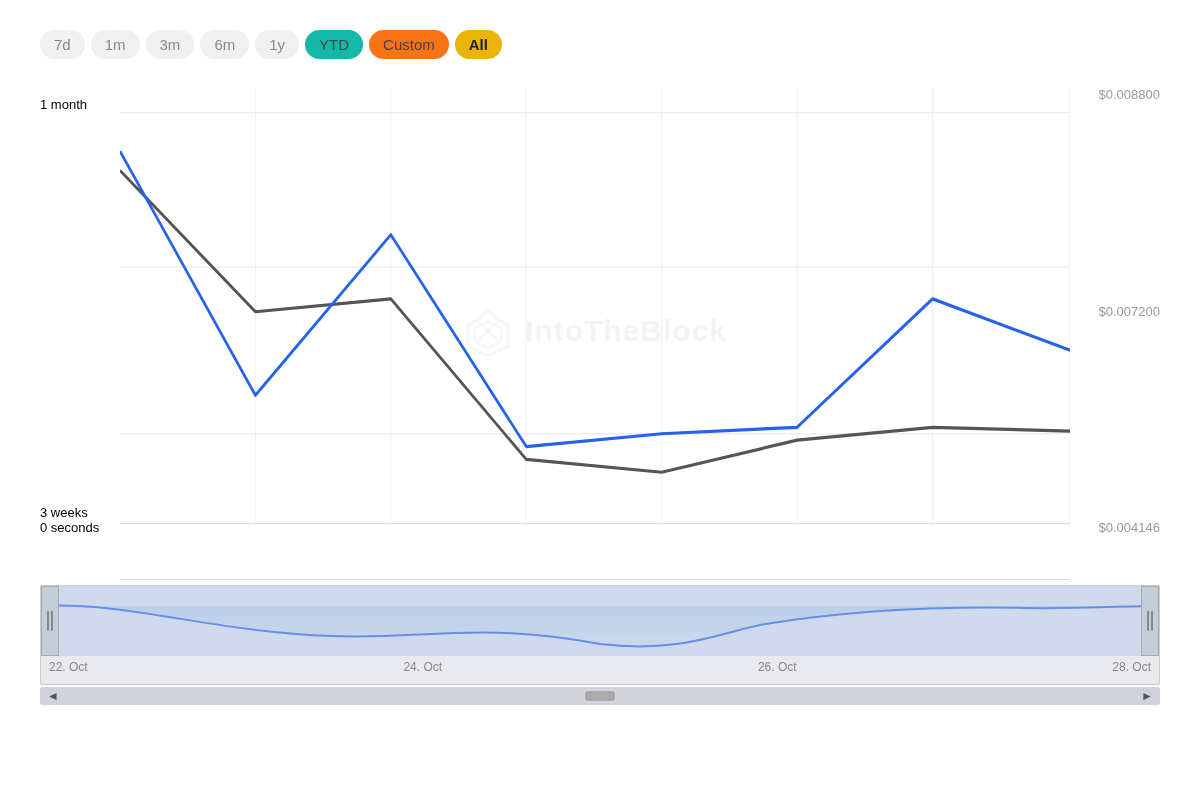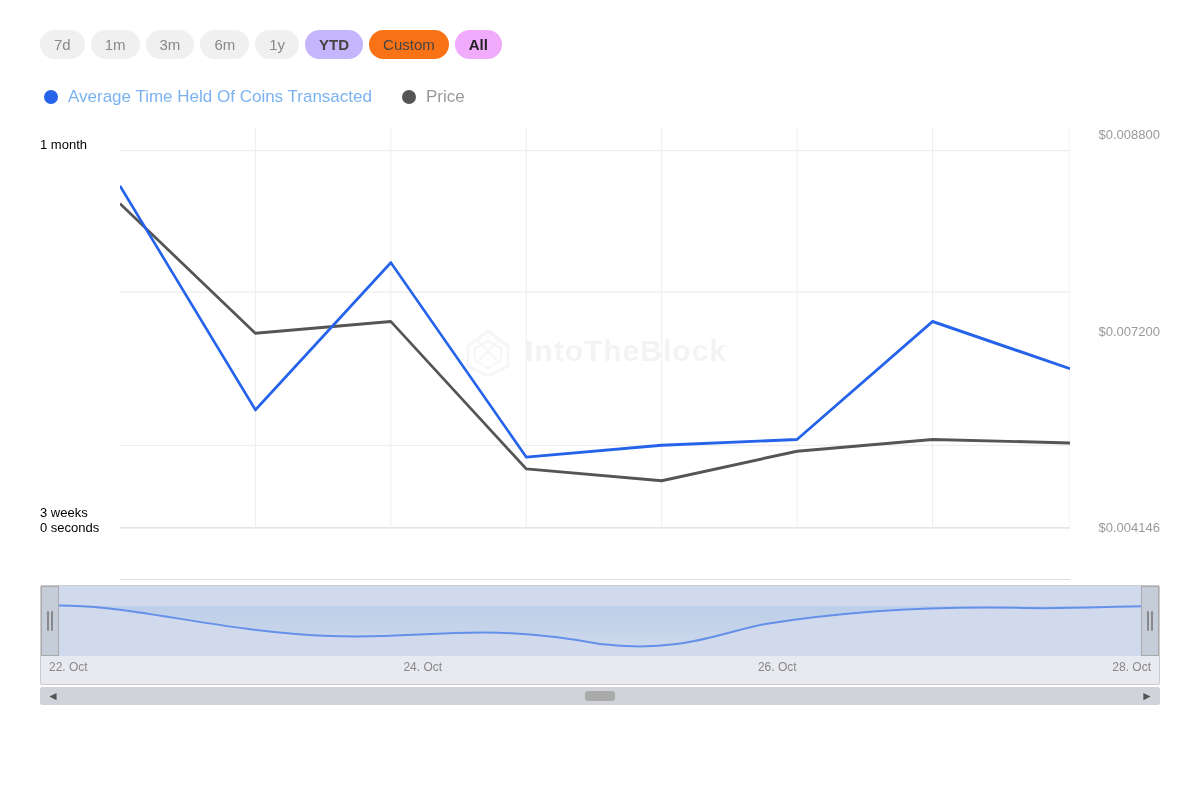--- a/index.html
+++ b/index.html
@@ -32,29 +32,29 @@
       border-radius: 20px;
       border: none;
       background: #f0f0f0;
       color: #888;
       font-size: 15px;
       cursor: pointer;
       font-weight: 400;
     }
 
     .time-btn.active {
-      background: #f0abfc;
+      background: #eab308;
       color: #222;
       font-weight: 700;
     }
 
     .time-btn.ytd {
-      background: #c4b5fd;
+      background: #14b8a6;
       color: #444;
-      font-weight: 700;
+      font-weight: 400;
     }
 
     .time-btn.custom {
       background: #f97316;
       color: #444;
       font-weight: 500;
     }
 
     
     .legend {
@@ -308,30 +308,20 @@
     <button class="time-btn">7d</button>
     <button class="time-btn">1m</button>
     <button class="time-btn">3m</button>
     <button class="time-btn">6m</button>
     <button class="time-btn">1y</button>
     <button class="time-btn ytd">YTD</button>
     <button class="time-btn custom">Custom</button>
     <button class="time-btn active">All</button>
   </div>
 
-  <div class="legend">
-    <div class="legend-item">
-      <div class="legend-dot blue"></div>
-      <span class="legend-label blue">Average Time Held Of Coins Transacted</span>
-    </div>
-    <div class="legend-item">
-      <div class="legend-dot dark"></div>
-      <span class="legend-label dark">Price</span>
-    </div>
-  </div>
 
   <div class="chart-wrapper">
     <div class="chart-main">
 
       <div class="y-axis-left">
         <span class="y-label top">1 month</span>
         <span class="y-label mid">3 weeks</span>
         <span class="y-label bottom">0 seconds</span>
       </div>
 

